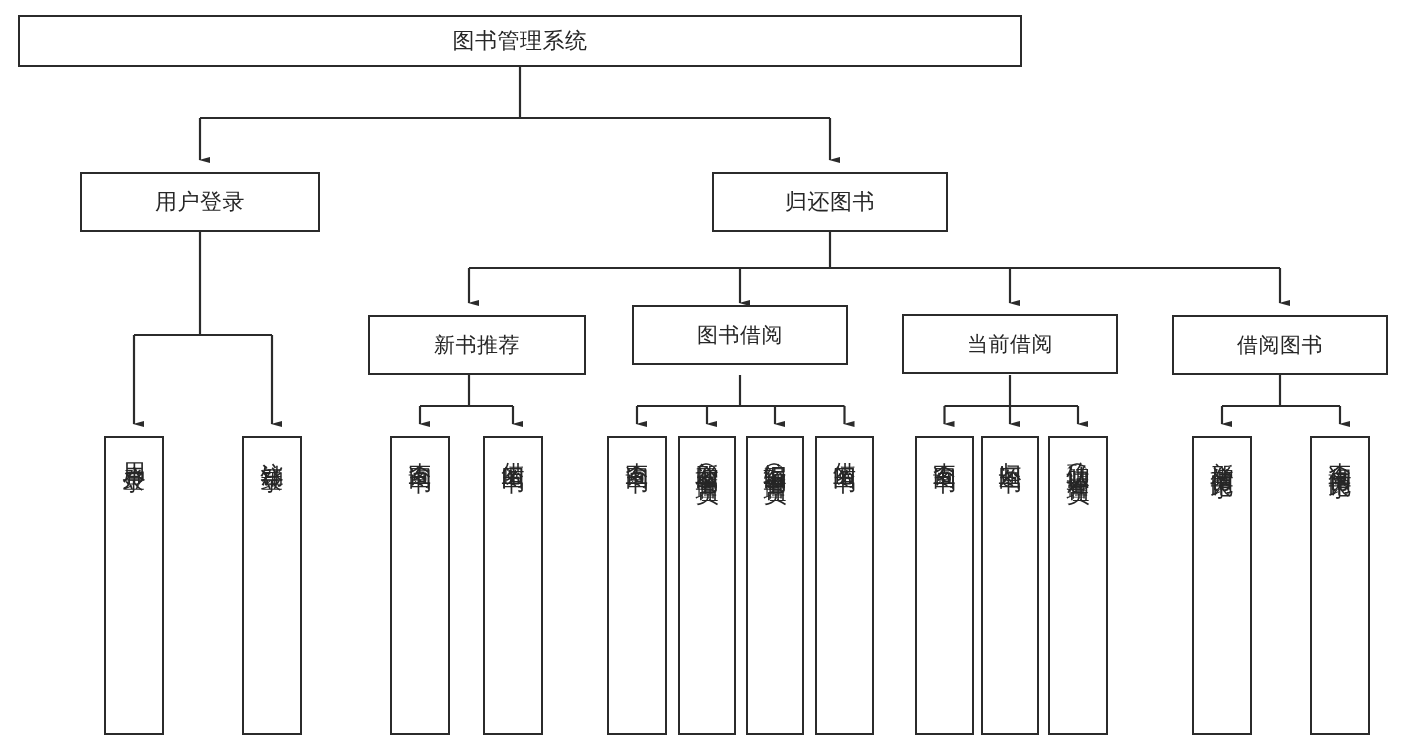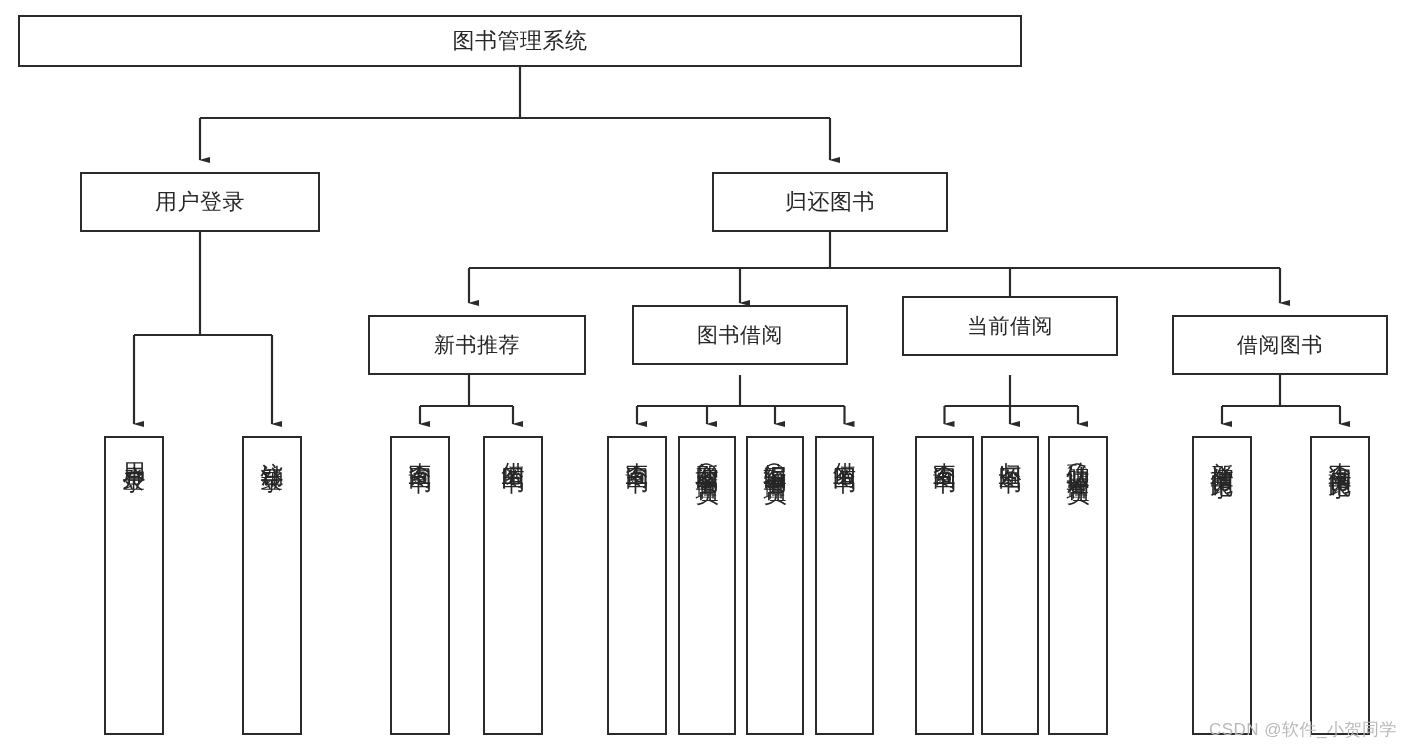--- a/index.html
+++ b/index.html
@@ -128,21 +128,21 @@
       </div>
       <div class="node tier1 horizontal" style="left: 712px; top: 172px; width: 236px; height: 60px;">
         <span class="label">归还图书</span>
       </div>
       <div class="node tier2 horizontal" style="left: 368px; top: 315px; width: 218px; height: 60px;">
         <span class="label">新书推荐</span>
       </div>
       <div class="node tier2 horizontal" style="left: 632px; top: 305px; width: 216px; height: 60px;">
         <span class="label">图书借阅</span>
       </div>
-      <div class="node tier2 horizontal" style="left: 902px; top: 296px; width: 216px; height: 60px;">
+      <div class="node tier2 horizontal" style="left: 902px; top: 314px; width: 216px; height: 60px;">
         <span class="label">当前借阅</span>
       </div>
       <div class="node tier2 horizontal" style="left: 1172px; top: 315px; width: 216px; height: 60px;">
         <span class="label">借阅图书</span>
       </div>
       <div class="node leaf vertical" style="left: 104px; top: 436px; width: 60px; height: 299px;">
         <span class="label">用户登录</span>
       </div>
       <div class="node leaf vertical" style="left: 242px; top: 436px; width: 60px; height: 299px;">
         <span class="label">注销登录</span>
@@ -175,14 +175,13 @@
         <span class="label">确认归还（管理员）</span>
       </div>
       <div class="node leaf vertical" style="left: 1192px; top: 436px; width: 60px; height: 299px;">
         <span class="label">新增借阅记录</span>
       </div>
       <div class="node leaf vertical" style="left: 1310px; top: 436px; width: 60px; height: 299px;">
         <span class="label">查询借阅记录</span>
       </div>
     </div>
 
-  <div class="watermark">CSDN @软件_小贺同学</div>
 </div>
 
 </body></html>

